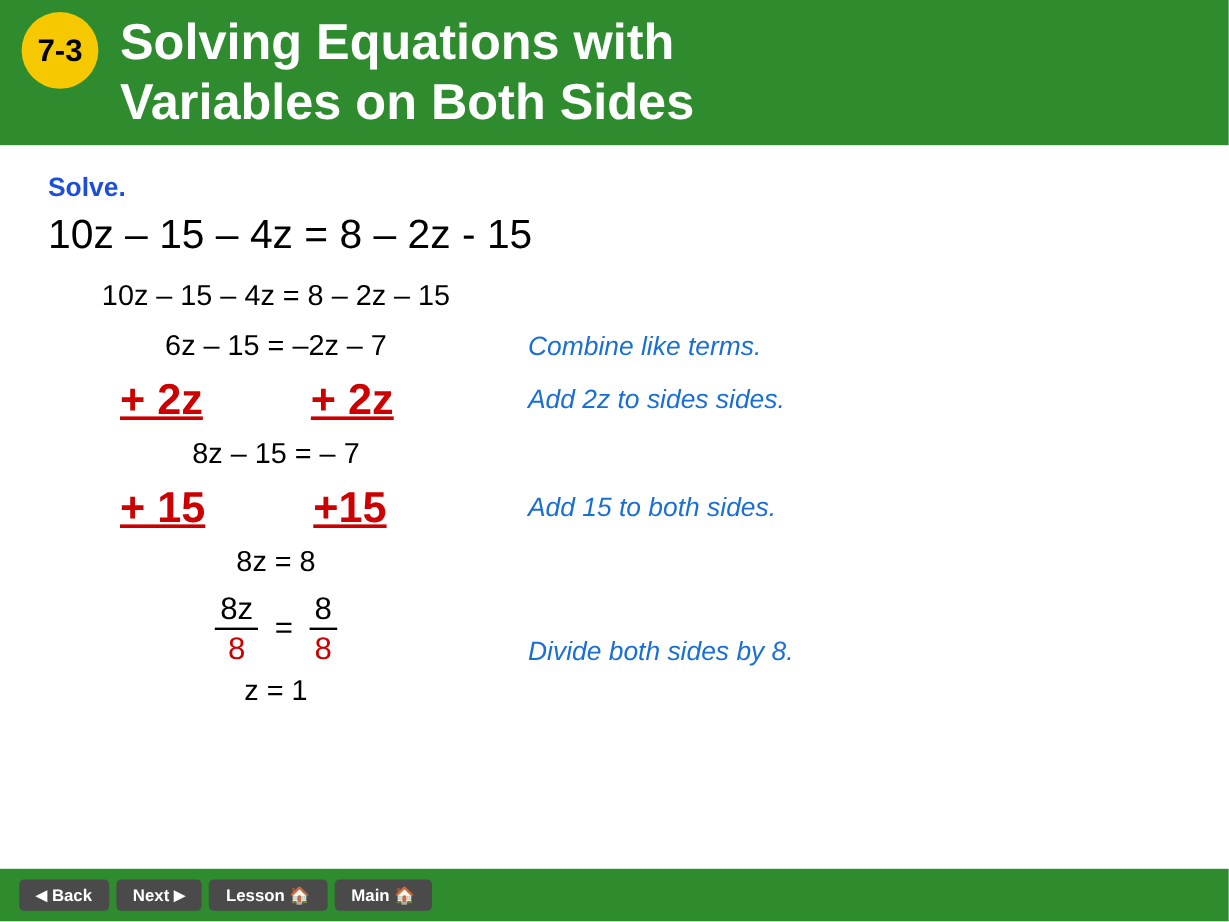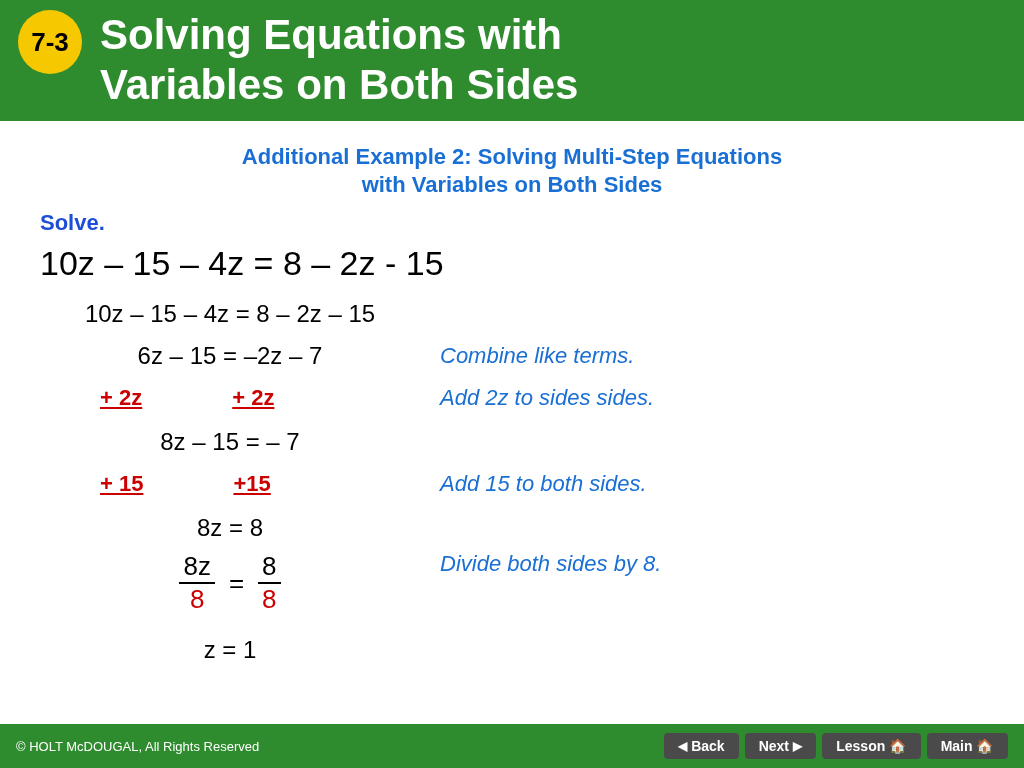--- a/index.html
+++ b/index.html
@@ -85,21 +85,21 @@
     .annotation {
       font-size: 22px;
       color: #1a6fd4;
       font-style: italic;
       margin-left: 20px;
     }
 
     .red-term {
       color: #cc0000;
       font-weight: bold;
-      font-size: 22px;
+      font-size: 36px;
       text-decoration: underline;
     }
 
     .add-row {
       display: flex;
       align-items: center;
       margin-bottom: 6px;
       min-height: 38px;
     }
 
@@ -127,22 +127,22 @@
       line-height: 1.2;
     }
     .fraction .denominator {
       color: #cc0000;
       padding: 0 4px;
       line-height: 1.2;
     }
 
     .frac-row {
       display: flex;
-      align-items: flex-start;
-      margin-bottom: 16px;
+      align-items: flex-end;
+      margin-bottom: 1px;
       min-height: 50px;
     }
 
     .frac-part {
       min-width: 380px;
       display: flex;
       align-items: center;
       justify-content: center;
       font-size: 26px;
     }
@@ -199,24 +199,20 @@
 
 <div id="header">
   <div id="lesson-badge">7-3</div>
   <div id="header-title">
     Solving Equations with<br>Variables on Both Sides
   </div>
 </div>
 
 <div id="main">
 
-  <div id="example-title">
-    Additional Example 2: Solving Multi-Step Equations<br>
-    with Variables on Both Sides
-  </div>
 
   <div id="solve-label">Solve.</div>
 
   <div id="main-equation">10z – 15 – 4z = 8 – 2z - 15</div>
 
   <div class="step-row">
     <div class="equation-part">10z – 15 – 4z = 8 – 2z – 15</div>
     <div class="annotation"></div>
   </div>
 
@@ -267,21 +263,20 @@
   </div>
 
   <div class="step-row">
     <div class="equation-part">z = 1</div>
     <div class="annotation"></div>
   </div>
 
 </div>
 
 <div id="footer">
-  <div id="copyright">© HOLT McDOUGAL, All Rights Reserved</div>
   <div class="footer-buttons">
     <button class="footer-btn">
       <span class="btn-arrow">◀</span>
       <span>Back</span>
     </button>
     <button class="footer-btn">
       <span>Next</span>
       <span class="btn-arrow">▶</span>
     </button>
     <button class="footer-btn">

